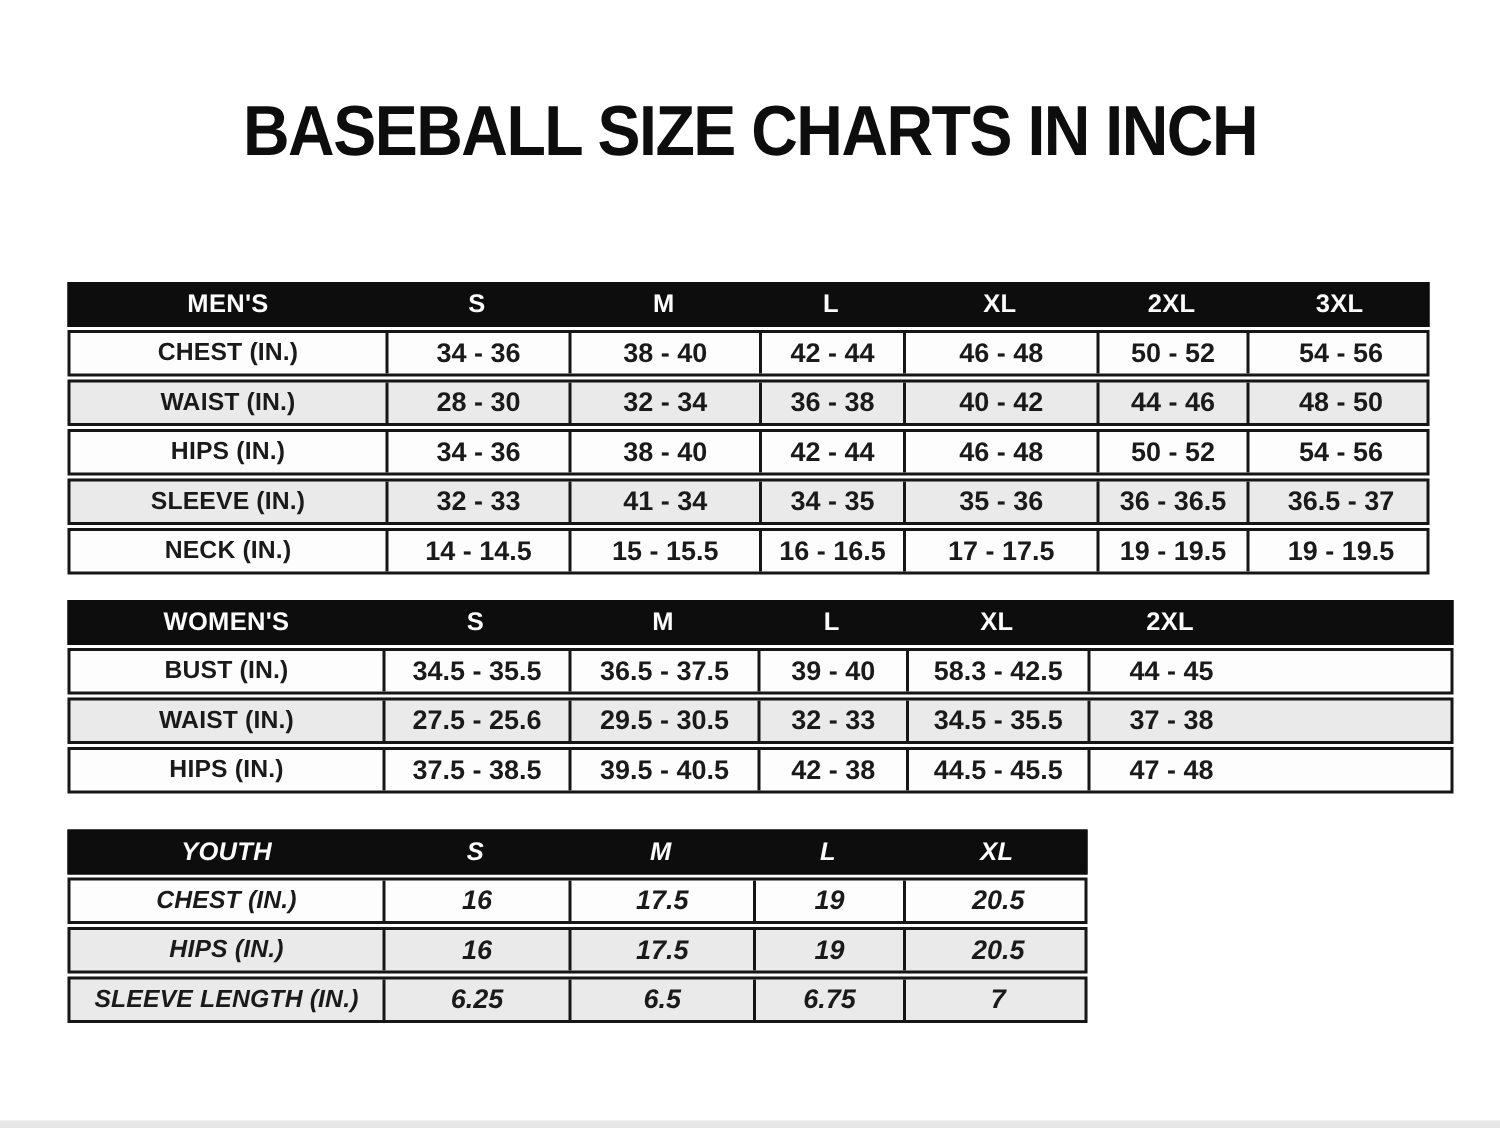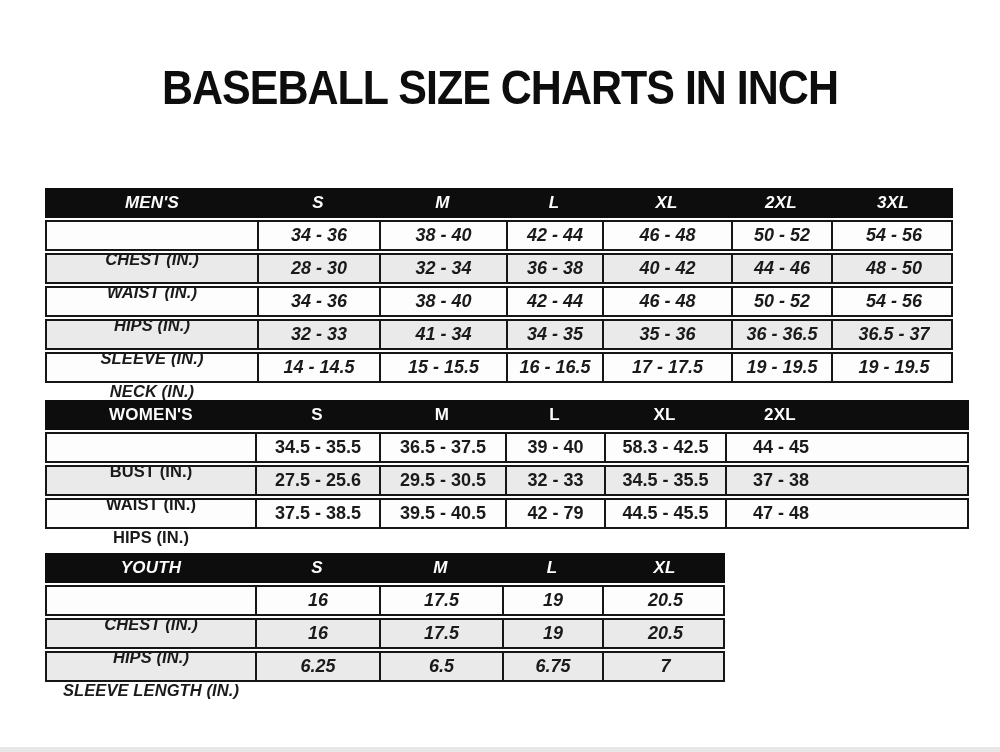--- a/index.html
+++ b/index.html
@@ -15,21 +15,21 @@
   .page-title {
     position:absolute; top:64px; left:0; width:1000px;
     text-align:center;
     font-size:43px; font-weight:bold; letter-spacing:-1px;
     color:#0d0d0d;
     transform:scaleY(1.10);
     white-space:nowrap;
   }
 
   .size-table { position:absolute; left:45px; }
-  .size-table.t-mens   { top:188px; width:908px;font-style:italic; }
+  .size-table.t-mens   { top:188px; width:908px; }
   .size-table.t-womens { top:400px; width:924px; }
   .size-table.t-youth  { top:553px; width:680px;font-style:italic; }
 
   .trow { display:grid; box-sizing:border-box; margin-bottom:2px; }
   .t-mens   .trow { grid-template-columns:210px 122px 127px 96px 129px 100px 124px; }
   .t-womens .trow { grid-template-columns:208px 124px 126px 99px 121px 110px; }
   .t-youth  .trow { grid-template-columns:208px 124px 123px 100px 125px; }
 
   .thead {
     height:30px;
@@ -43,21 +43,21 @@
   }
   .tdata.alt { background:#eaeaea; }
 
   .hcell, .cell {
     display:flex; align-items:center; justify-content:center;
     height:100%; box-sizing:border-box;
     font-weight:bold; white-space:nowrap; overflow:hidden;
   }
   .hcell { font-size:17px; letter-spacing:0.2px; }
   .cell  { font-size:18px; color:#1a1a1a; border-left:2px solid #161616; }
-  .cell.label { border-left:none; font-size:16.5px; letter-spacing:0.1px;margin-top:24px; }
+  .cell.label { border-left:none; font-size:16.5px; letter-spacing:0.1px; }
 
   .bottom-strip {
     position:absolute; left:0; bottom:0; width:1000px; height:5px;
     background:#e7e7e7;
   }
 </style>
 </head>
 <body>
 
 <div class="stage">
@@ -143,21 +143,21 @@
         <div class="cell">27.5 - 25.6</div>
         <div class="cell">29.5 - 30.5</div>
         <div class="cell">32 - 33</div>
         <div class="cell">34.5 - 35.5</div>
         <div class="cell">37 - 38</div>
       </div>
       <div class="trow tdata">
         <div class="cell label">HIPS (IN.)</div>
         <div class="cell">37.5 - 38.5</div>
         <div class="cell">39.5 - 40.5</div>
-        <div class="cell">42 - 79</div>
+        <div class="cell">42 - 38</div>
         <div class="cell">44.5 - 45.5</div>
         <div class="cell">47 - 48</div>
       </div>
     </div>
 
   <div class="size-table t-youth">
       <div class="trow thead">
         <div class="hcell">YOUTH</div>
         <div class="hcell">S</div>
         <div class="hcell">M</div>

